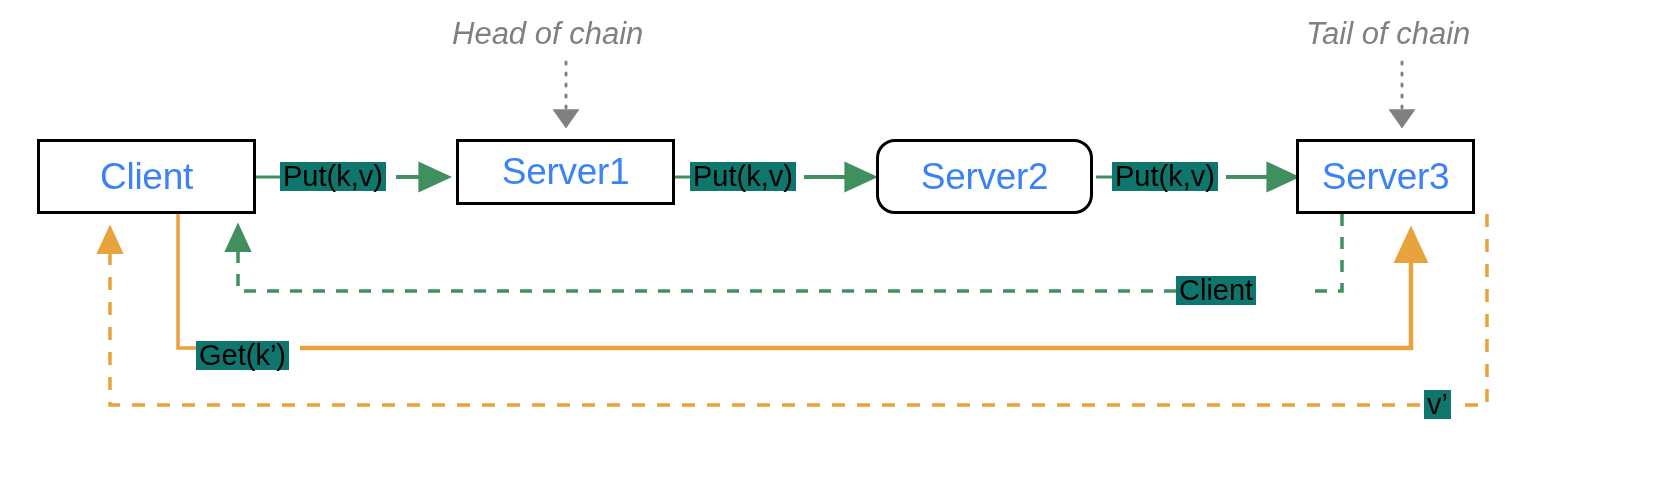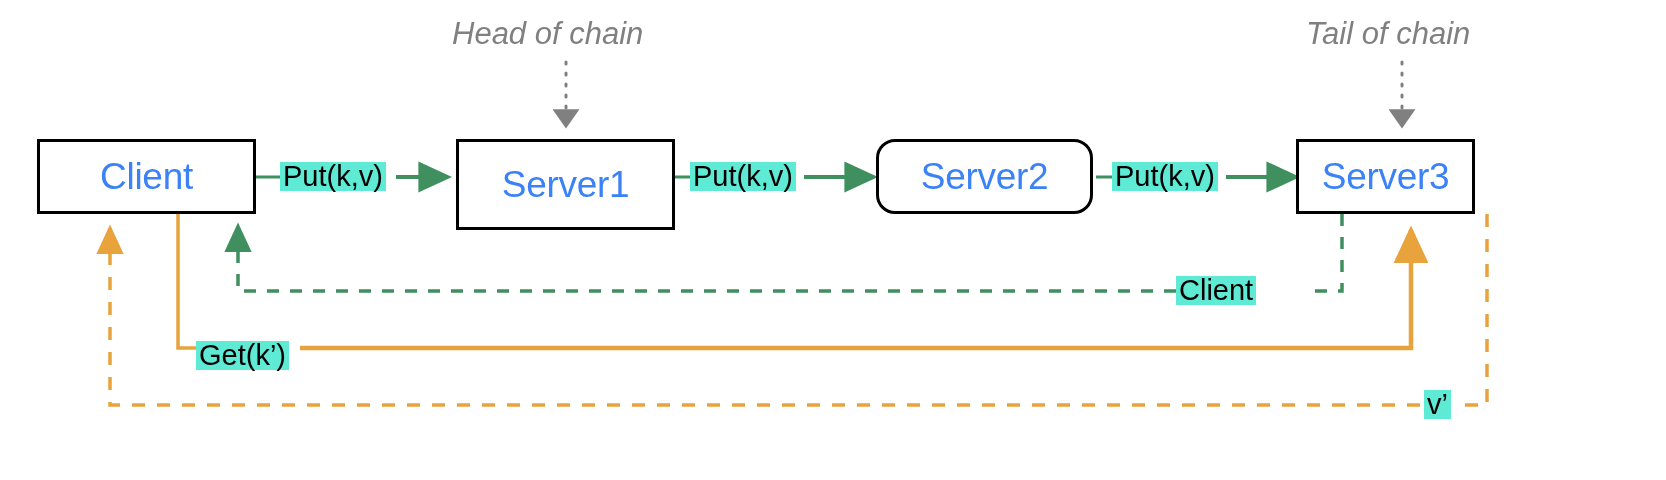--- a/index.html
+++ b/index.html
@@ -38,21 +38,21 @@
     font-weight: normal;
     font-size: 37px;
     color: #3b82f6;
     letter-spacing: -0.3px;
   }
   .edge-label {
     position: absolute;
     font-family: "Liberation Sans", sans-serif;
     font-size: 29px;
     color: #000000;
-    background: #5eead4;
+    background: #0f766e;
     white-space: nowrap;
     line-height: 1;
     padding: 0 3px;
   }
   .annot-label {
     position: absolute;
     font-family: "Liberation Sans", sans-serif;
     font-style: italic;
     font-size: 31px;
     color: #808080;
@@ -114,21 +114,21 @@
     <g>
       <path d="M1487,214 L1487,405 L1462,405" fill="none" stroke="#e8a33d" stroke-width="3.5" stroke-dasharray="13 12"></path>
       <path d="M1420,405 L110,405 L110,228" fill="none" stroke="#e8a33d" stroke-width="3.5" stroke-dasharray="13 12" marker-end="url(#arrow-orange)"></path>
     </g>
   </svg>
 
   <div class="node-box" style="left:37px; top:139px; width:219px; height:75px;">
     <span class="node-label">Client</span>
   </div>
 
-  <div class="node-box" style="left:456px; top:139px; width:219px; height:91px;">
+  <div class="node-box" style="left:456px; top:139px; width:219px; height:66px;">
     <span class="node-label">Server1</span>
   </div>
 
   <div class="node-box" style="left:876px; top:139px; width:217px; height:75px;border-radius:19px;">
     <span class="node-label">Server2</span>
   </div>
 
   <div class="node-box" style="left:1296px; top:139px; width:179px; height:75px;">
     <span class="node-label">Server3</span>
   </div>

